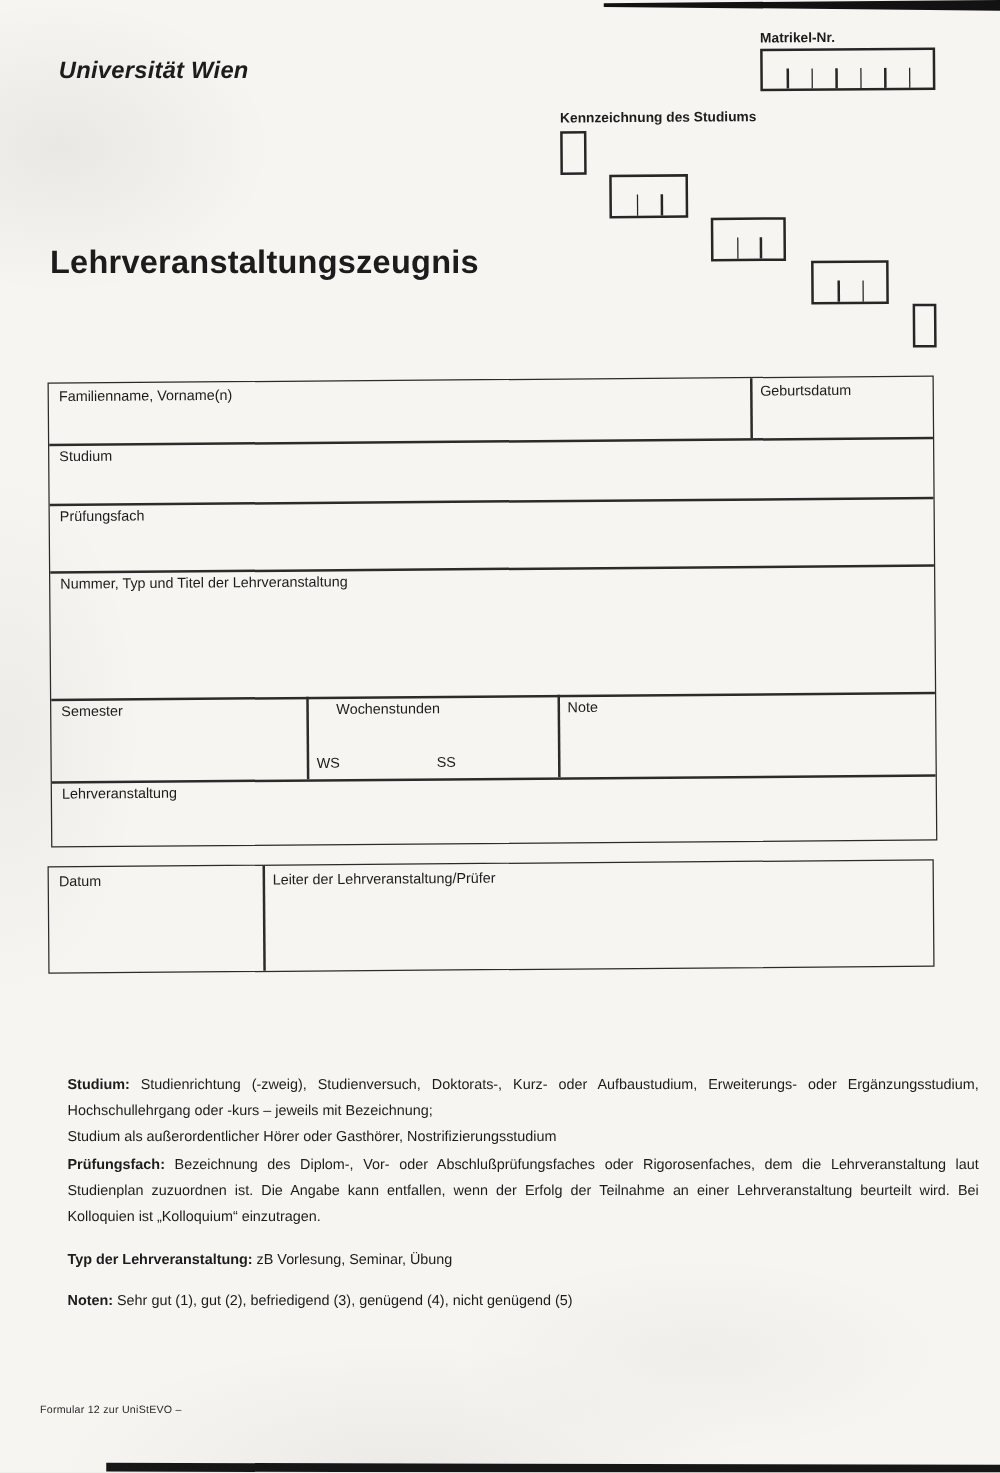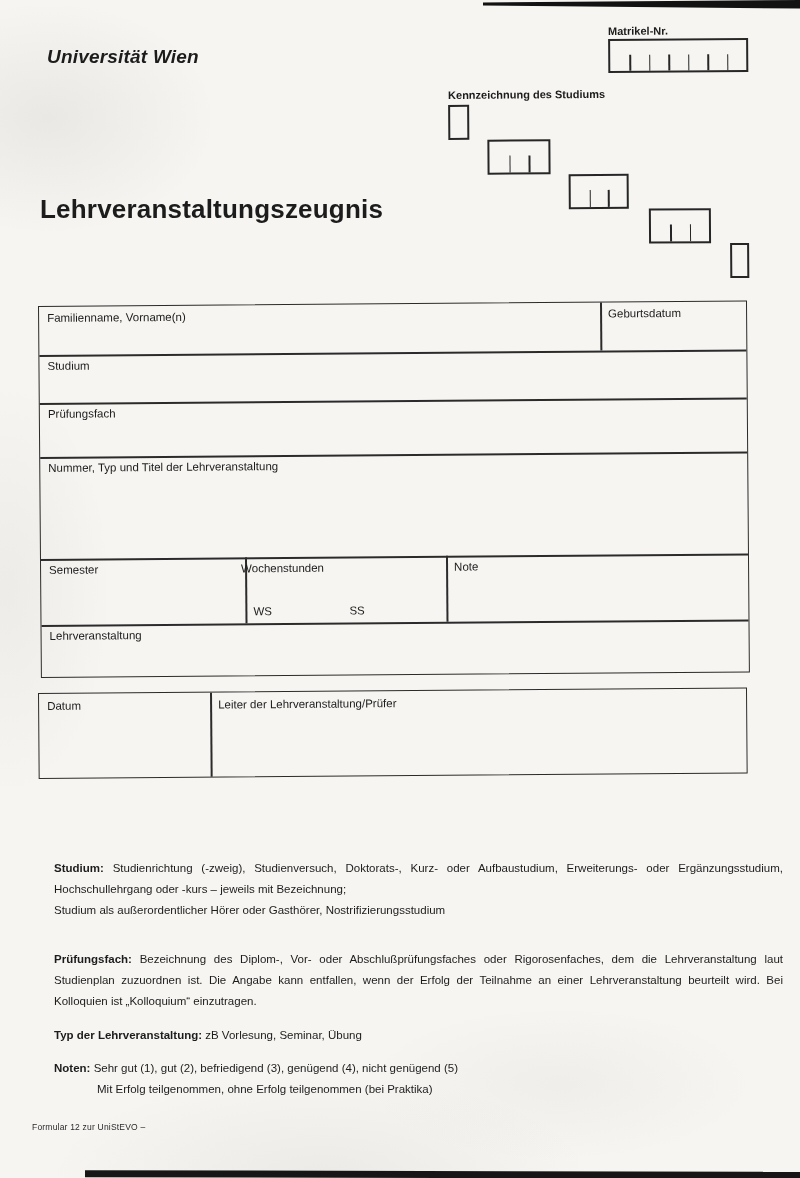--- a/index.html
+++ b/index.html
@@ -93,41 +93,41 @@
     <div class="cell-label" style="left:8px;top:5px;">Familienname, Vorname(n)</div>
     <div class="cell-label" style="left:569px;top:5px;">Geburtsdatum</div>
 
     <div class="cell-label" style="left:8px;top:53px;">Studium</div>
 
     <div class="cell-label" style="left:8px;top:101px;">Prüfungsfach</div>
 
     <div class="cell-label" style="left:8px;top:155px;">Nummer, Typ und Titel der Lehrveranstaltung</div>
 
     <div class="cell-label" style="left:8px;top:257px;">Semester</div>
-    <div class="cell-label" style="left:200px;top:257px;">Wochenstunden</div>
+    <div class="cell-label" style="left:228px;top:257px;">Wochenstunden</div>
     <div class="cell-label" style="left:212px;top:300px;">WS</div>
     <div class="cell-label" style="left:308px;top:300px;">SS</div>
     <div class="cell-label" style="left:413px;top:257px;">Note</div>
 
     <div class="cell-label" style="left:8px;top:323px;">Lehrveranstaltung</div>
   </div>
 
   <div class="abs ftable" style="left:38px;top:693px;width:707px;height:84px;">
     <div class="vline" style="left:171px;top:0;height:84px;"></div>
     <div class="cell-label" style="left:8px;top:6px;">Datum</div>
     <div class="cell-label" style="left:179px;top:6px;">Leiter der Lehrveranstaltung/Prüfer</div>
   </div>
 
   <div class="abs notes" style="left:54px;top:858px;">
     <p class="just"><span class="lead">Studium:</span> <span>Studienrichtung (-zweig), Studienversuch, Doktorats-, Kurz- oder Aufbaustudium, Erweiterungs- oder Ergänzungsstudium, Hochschullehrgang oder -kurs – jeweils mit Bezeichnung;</span><br><span>Studium als außerordentlicher Hörer oder Gasthörer, Nostrifizierungsstudium</span></p>
 
-    <p class="just" style="margin-top:28px;"><span class="lead">Prüfungsfach:</span> <span>Bezeichnung des Diplom-, Vor- oder Abschlußprüfungsfaches oder Rigorosenfaches, dem die Lehrveranstaltung laut Studienplan zuzuordnen ist. Die Angabe kann entfallen, wenn der Erfolg der Teilnahme an einer Lehrveranstaltung beurteilt wird. Bei Kolloquien ist „Kolloquium“ einzutragen.</span></p>
+    <p class="just" style="margin-top:1px;"><span class="lead">Prüfungsfach:</span> <span>Bezeichnung des Diplom-, Vor- oder Abschlußprüfungsfaches oder Rigorosenfaches, dem die Lehrveranstaltung laut Studienplan zuzuordnen ist. Die Angabe kann entfallen, wenn der Erfolg der Teilnahme an einer Lehrveranstaltung beurteilt wird. Bei Kolloquien ist „Kolloquium“ einzutragen.</span></p>
 
     <p style="margin-top:13px;"><span class="lead">Typ der Lehrveranstaltung:</span> <span>zB Vorlesung, Seminar, Übung</span></p>
 
-    <p style="margin-top:12px;"><span class="lead">Noten:</span> <span>Sehr gut (1), gut (2), befriedigend (3), genügend (4), nicht genügend (5)</span><br><span class="indent2" style="display:inline-block;">Mit Erfolg teilgenommen, ohne Erfolg teilgenommen (bei Praktika)</span></p>
+    <p style="margin-top:12px;"><span class="lead">Noten:</span> <span>Sehr gut (1), gut (2), befriedigend (3), genügend (4), nicht genügend (5)</span><br></p>
   </div>
 
   <div class="abs footer-note" style="left:32px;top:1122px;">Formular 12 zur UniStEVO –</div>
 
   <div class="scanbar-bottom"></div>
 
 </div>
 
 </body></html>

